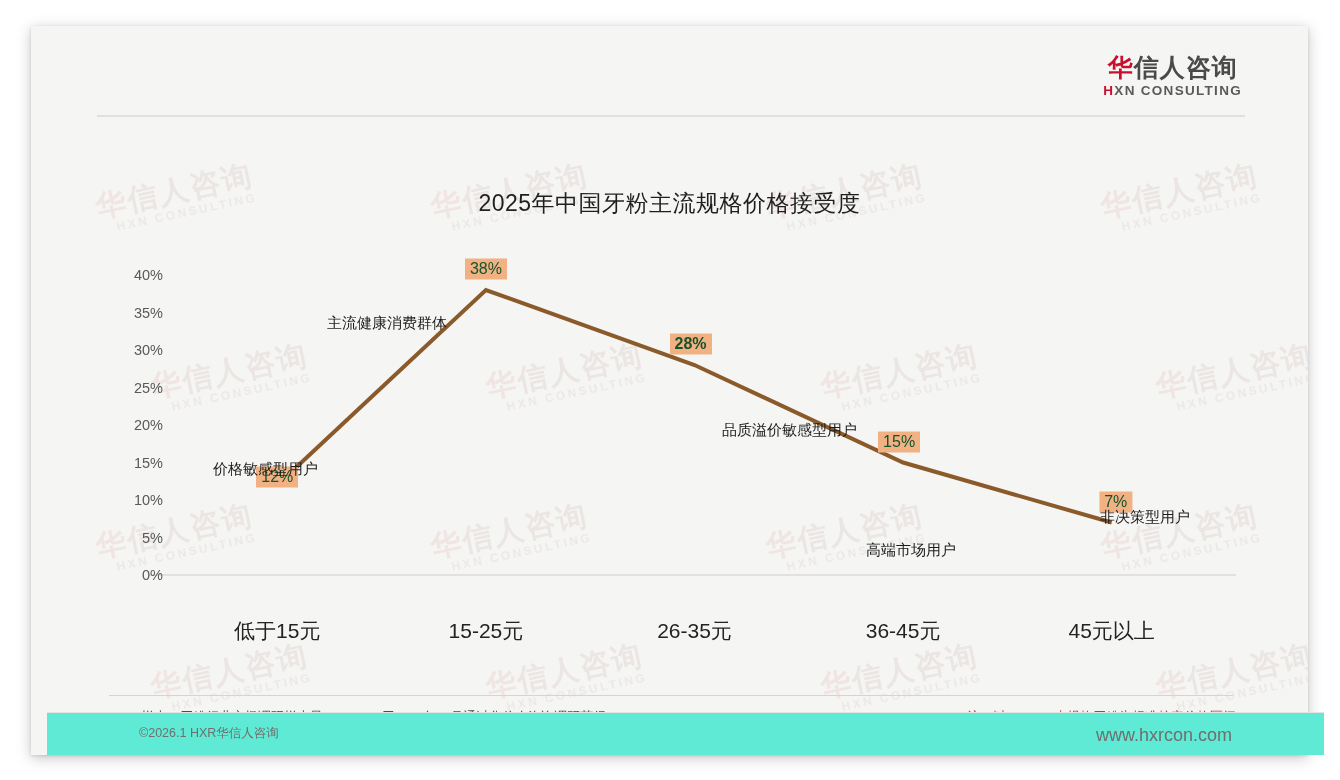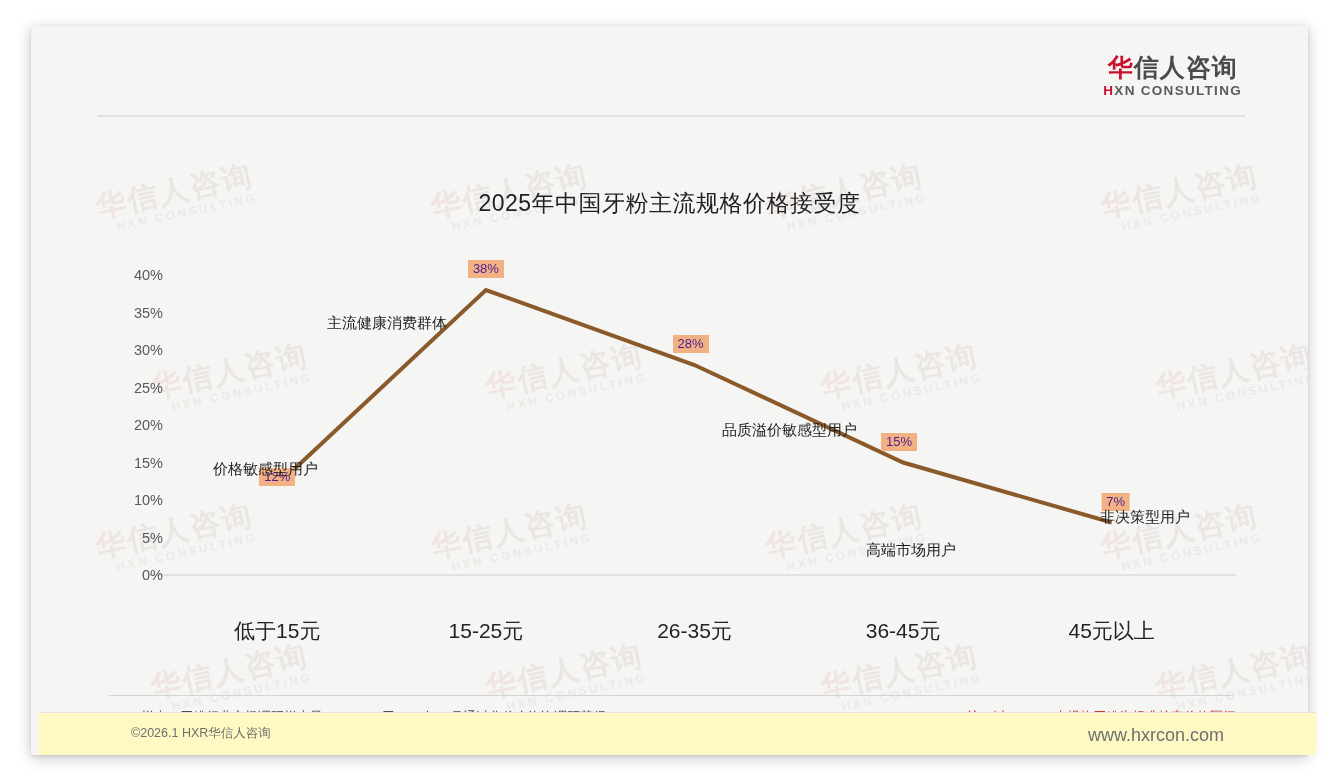--- a/index.html
+++ b/index.html
@@ -144,22 +144,22 @@
     position: absolute;
     transform: translateX(-50%);
     font-size: 21px;
     color: #232323;
     white-space: nowrap;
   }
   .dlabel {
     position: absolute;
     transform: translate(-50%, -50%);
     background: #f2b183;
-    color: #4c1d95;
-    font-size: 13px;
+    color: #14532d;
+    font-size: 16px;
     padding: 1px 5px 2px 5px;
     white-space: nowrap;
   }
   .cat-annot {
     position: absolute;
     font-size: 15px;
     color: #1c1c1c;
     white-space: nowrap;
   }
 
@@ -186,25 +186,25 @@
     position: absolute;
     right: 72px;
     top: 682px;
     font-size: 13px;
     color: #c0392b;
     white-space: nowrap;
     z-index: 3;
   }
   #bottom-bar {
     position: absolute;
-    left: 8px;
+    left: 16px;
     bottom: 0;
     width: 100%;
     height: 42px;
-    background: #fef9c3;
+    background: #5eead4;
     border-top: 1px solid #e4e2e0;
     z-index: 3;
   }
   #copyright {
     position: absolute;
     left: 92px;
     top: 12px;
     font-size: 12.5px;
     color: #6f6f6f;
     white-space: nowrap;
@@ -319,21 +319,21 @@
     <div id="xtick-row">
         <div class="xtick" style="left: 246.3px; top: 591px;">低于15元</div>
         <div class="xtick" style="left: 454.9px; top: 591px;">15-25元</div>
         <div class="xtick" style="left: 663.5px; top: 591px;">26-35元</div>
         <div class="xtick" style="left: 872.1px; top: 591px;">36-45元</div>
         <div class="xtick" style="left: 1080.7px; top: 591px;">45元以上</div>
       </div>
     <div id="dlabel-row">
         <div class="dlabel" style="left: 246.3px; top: 451px;">12%</div>
         <div class="dlabel" style="left: 454.9px; top: 243px;">38%</div>
-        <div class="dlabel" style="left: 659.5px; top: 318px;">28%</div>
+        <div class="dlabel" style="left: 659.5px; top: 318px; font-weight: bold;">28%</div>
         <div class="dlabel" style="left: 868.1px; top: 415.5px;">15%</div>
         <div class="dlabel" style="left: 1084.7px; top: 475.5px;">7%</div>
       </div>
     <div id="annot-row">
         <div class="cat-annot" style="left: 182px; top: 434px;">价格敏感型用户</div>
         <div class="cat-annot" style="left: 296px; top: 288px;">主流健康消费群体</div>
         <div class="cat-annot" style="left: 691px; top: 395px;">品质溢价敏感型用户</div>
         <div class="cat-annot" style="left: 835px; top: 515px;">高端市场用户</div>
         <div class="cat-annot" style="left: 1069px; top: 482px;">非决策型用户</div>
       </div>

